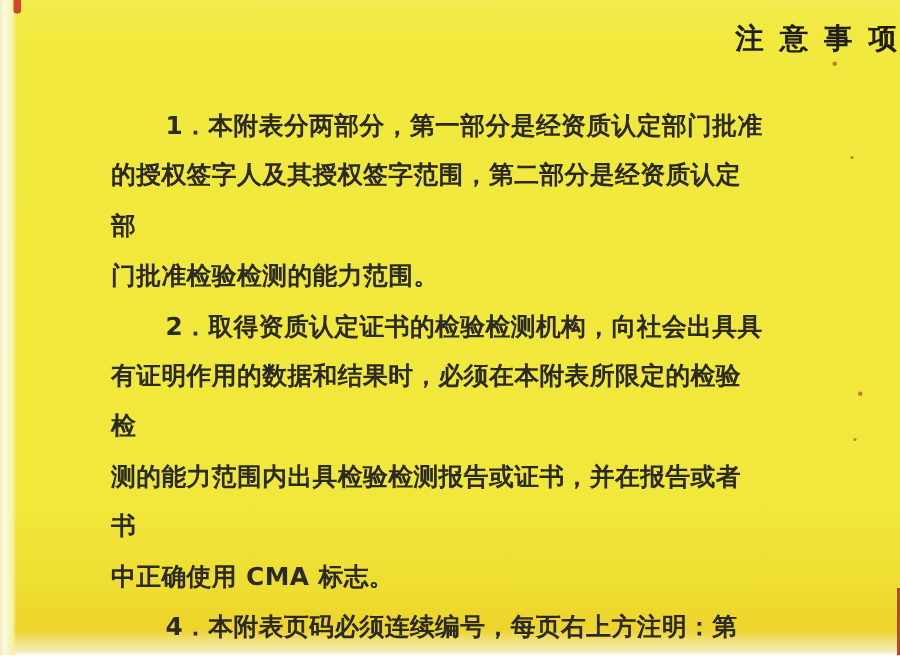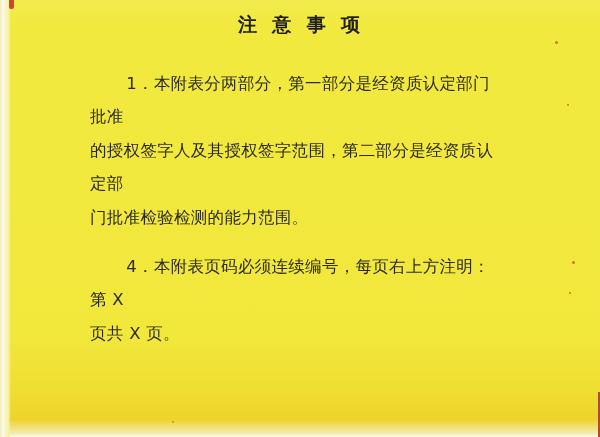--- a/index.html
+++ b/index.html
@@ -68,40 +68,40 @@
   .speck { position: absolute; width: 3px; height: 3px; border-radius: 50%; background: #c25a2e; opacity: .8; }
   .speck.s1 { left: 555px; top: 41px; }
   .speck.s2 { left: 567px; top: 104px; width: 2px; height: 2px; }
   .speck.s3 { left: 572px; top: 261px; }
   .speck.s4 { left: 569px; top: 292px; width: 2px; height: 2px; }
   .speck.s5 { left: 172px; top: 421px; width: 2px; height: 2px; opacity: .6; }
 
   .title {
     margin: 0;
     padding-top: 14px;
-    text-align: center;
+    text-align: right;
     font-size: 19px;
     line-height: 24px;
     font-weight: 700;
     letter-spacing: 2px;
     color: #1f1e1a;
-    font-family: Liberation Mono, monospace;
   }
   .content {
     margin: 29px 90px 0 74px;
     font-size: 16.5px;
     line-height: 33.4px;
     letter-spacing: 0.3px;
     color: #2b2a24;
     font-weight: 500;
   }
   .content p {
-    margin: 16px;
+    margin: 0;
     text-indent: 2.2em;
     white-space: pre-line;
+    font-weight: bold;
   }
 </style>
 </head>
 <body>
 
 <div class="paper">
   <div class="edge-left-shade"></div>
   <div class="edge-left-white"></div>
   <div class="corner-red-mark"></div>
   <div class="edge-right-red"></div>
@@ -110,16 +110,20 @@
   <div class="speck s3"></div>
   <div class="speck s4"></div>
   <div class="speck s5"></div>
 
   <h1 class="title">注 意 事 项</h1>
 
   <div class="content">
       <p>1．本附表分两部分，第一部分是经资质认定部门批准
 的授权签字人及其授权签字范围，第二部分是经资质认定部
 门批准检验检测的能力范围。</p>
+      <p>2．取得资质认定证书的检验检测机构，向社会出具具
+有证明作用的数据和结果时，必须在本附表所限定的检验检
+测的能力范围内出具检验检测报告或证书，并在报告或者书
+中正确使用 CMA 标志。</p>
       <p>4．本附表页码必须连续编号，每页右上方注明：第 X
 页共 X 页。</p>
     </div>
 </div>
 
 </body></html>

